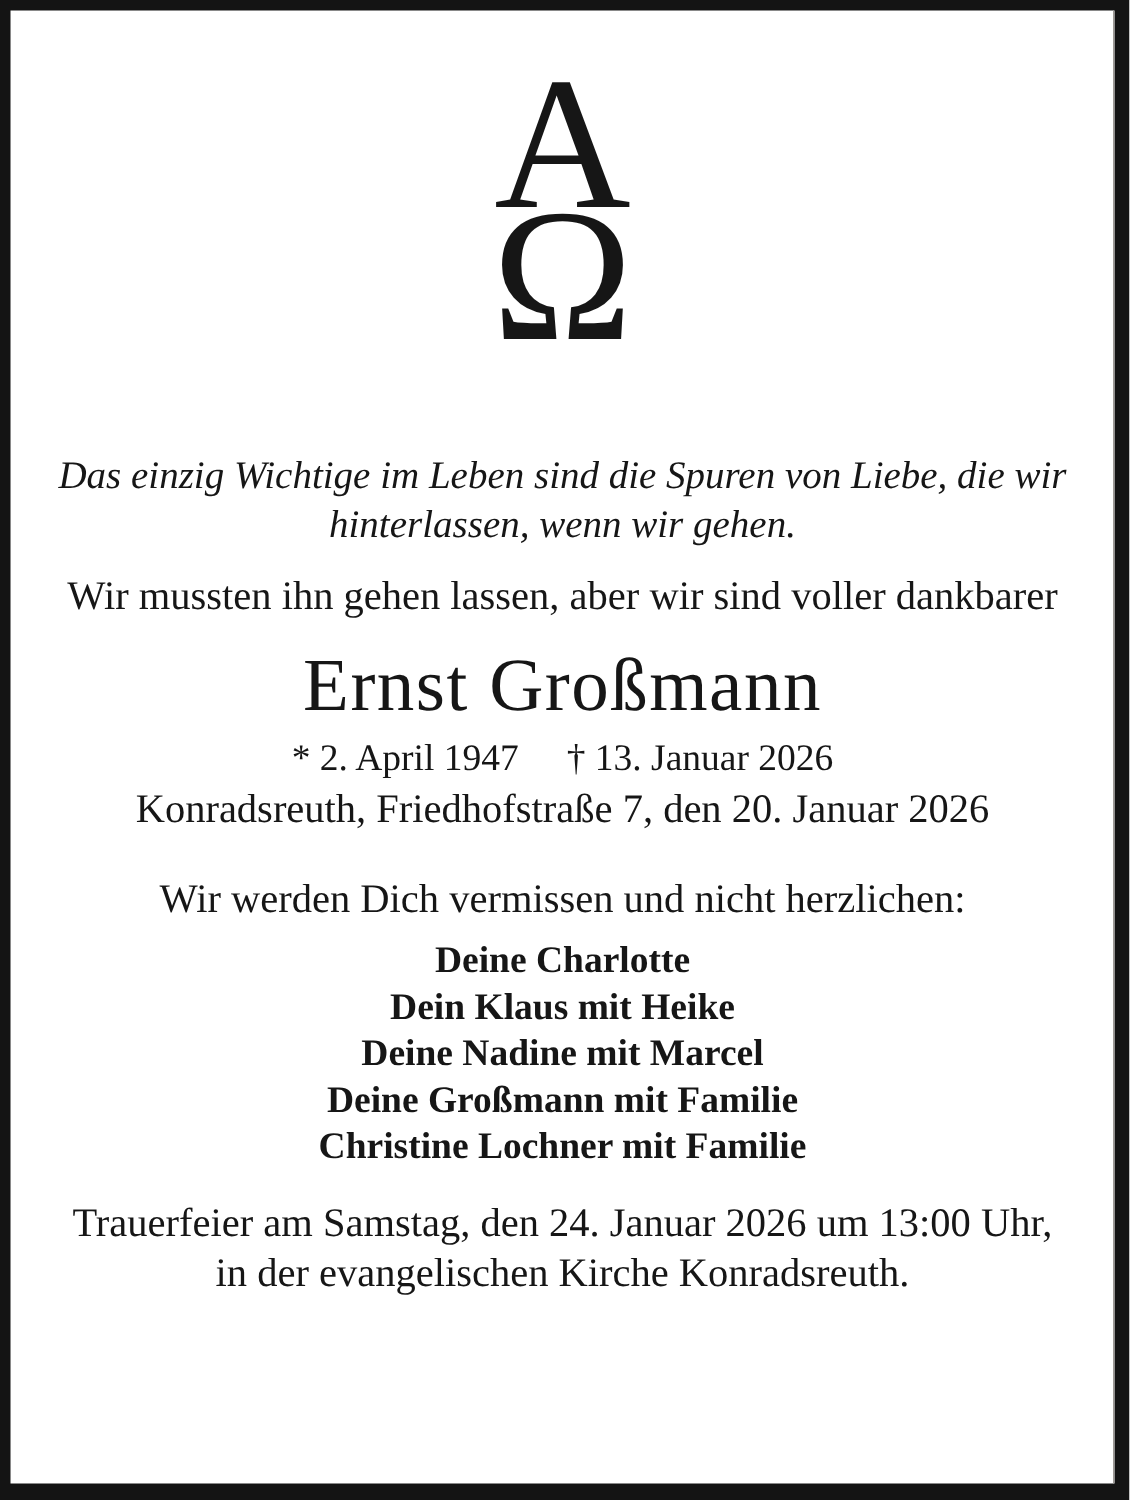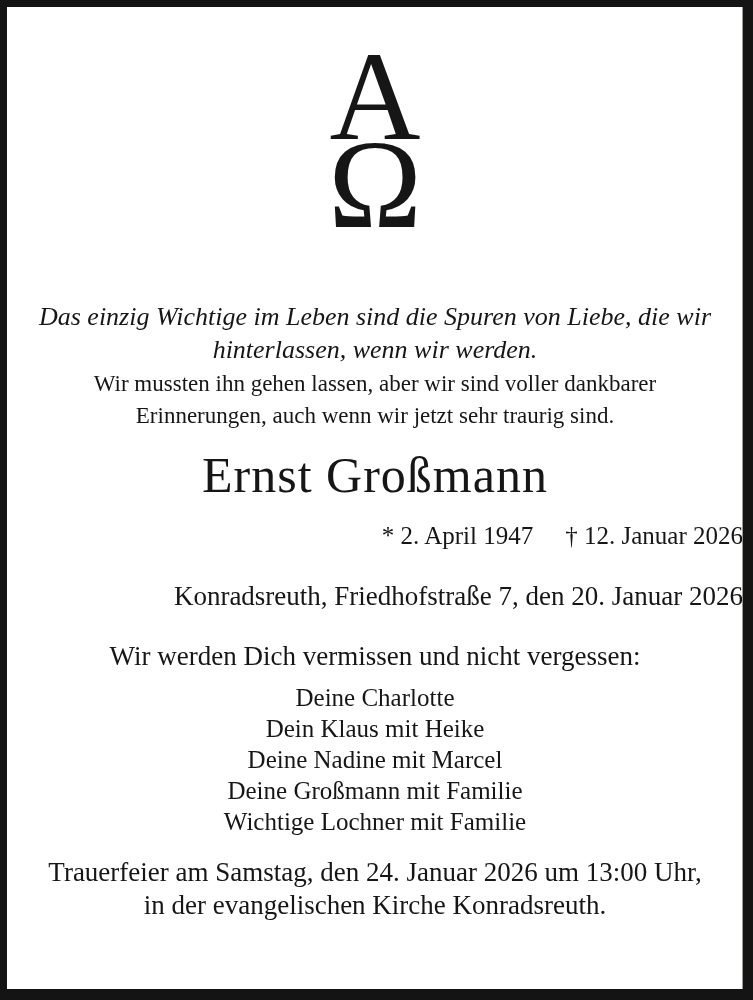--- a/index.html
+++ b/index.html
@@ -38,55 +38,53 @@
     line-height: 88px;
     text-align: center;
   }
   .quote {
     margin-top: 71px;
     font-style: italic;
     font-size: 26px;
     line-height: 33px;
   }
   .intro {
-    margin-top: 2px;
-    font-size: 23px;
+    margin-top: 15px;
+    font-size: 27px;
     line-height: 32px;
   }
   .deceased-name {
     margin-top: 16px;
     font-size: 50px;
     line-height: 54px;
     font-weight: normal;
     letter-spacing: 1px;
   }
   .dates {
-    margin-top: 17px;
+    margin-top: 6px;
     font-size: 25px;
     line-height: 33px;
     display: flex;
-    justify-content: flex-end;
+    justify-content: center;
     gap: 32px;
   }
   .place-date {
-    margin-top: 27px;
     font-size: 27px;
     line-height: 34px;
-    text-align: right;
   }
   .farewell {
     margin-top: 26px;
     font-size: 27px;
     line-height: 34px;
   }
   .mourners {
     margin-top: 9px;
     font-size: 25px;
     line-height: 31px;
-    font-weight: normal;
+    font-weight: bold;
   }
   .funeral {
     margin-top: 19px;
     font-size: 27px;
     line-height: 33px;
   }
   .thanks {
     margin-top: 10px;
     font-size: 27px;
     line-height: 33px;
@@ -99,51 +97,50 @@
   <div class="right-edge-line"></div>
   <div class="content">
 
     <div class="alpha-omega">
       <div>Α</div>
       <div>Ω</div>
     </div>
 
     <div class="quote">
       <div>Das einzig Wichtige im Leben sind die Spuren von Liebe, die wir</div>
-      <div>hinterlassen, wenn wir werden.</div>
+      <div>hinterlassen, wenn wir gehen.</div>
     </div>
 
     <div class="intro">
       <div>Wir mussten ihn gehen lassen, aber wir sind voller dankbarer</div>
-      <div>Erinnerungen, auch wenn wir jetzt sehr traurig sind.</div>
     </div>
 
     <div class="deceased-name">Ernst Großmann</div>
 
     <div class="dates">
       <span>
         <span>*</span>
         <span>2. April 1947</span>
       </span>
       <span>
         <span>†</span>
-        <span>12. Januar 2026</span>
+        <span>13. Januar 2026</span>
       </span>
     </div>
 
     <div class="place-date">Konradsreuth, Friedhofstraße 7, den 20. Januar 2026</div>
 
-    <div class="farewell">Wir werden Dich vermissen und nicht vergessen:</div>
+    <div class="farewell">Wir werden Dich vermissen und nicht herzlichen:</div>
 
     <div class="mourners">
       <div>Deine Charlotte</div>
       <div>Dein Klaus mit Heike</div>
       <div>Deine Nadine mit Marcel</div>
       <div>Deine Großmann mit Familie</div>
-      <div>Wichtige Lochner mit Familie</div>
+      <div>Christine Lochner mit Familie</div>
     </div>
 
     <div class="funeral">
       <div>Trauerfeier am Samstag, den 24. Januar 2026 um 13:00 Uhr,</div>
       <div>in der evangelischen Kirche Konradsreuth.</div>
     </div>
 
 
   </div>
 </div>

